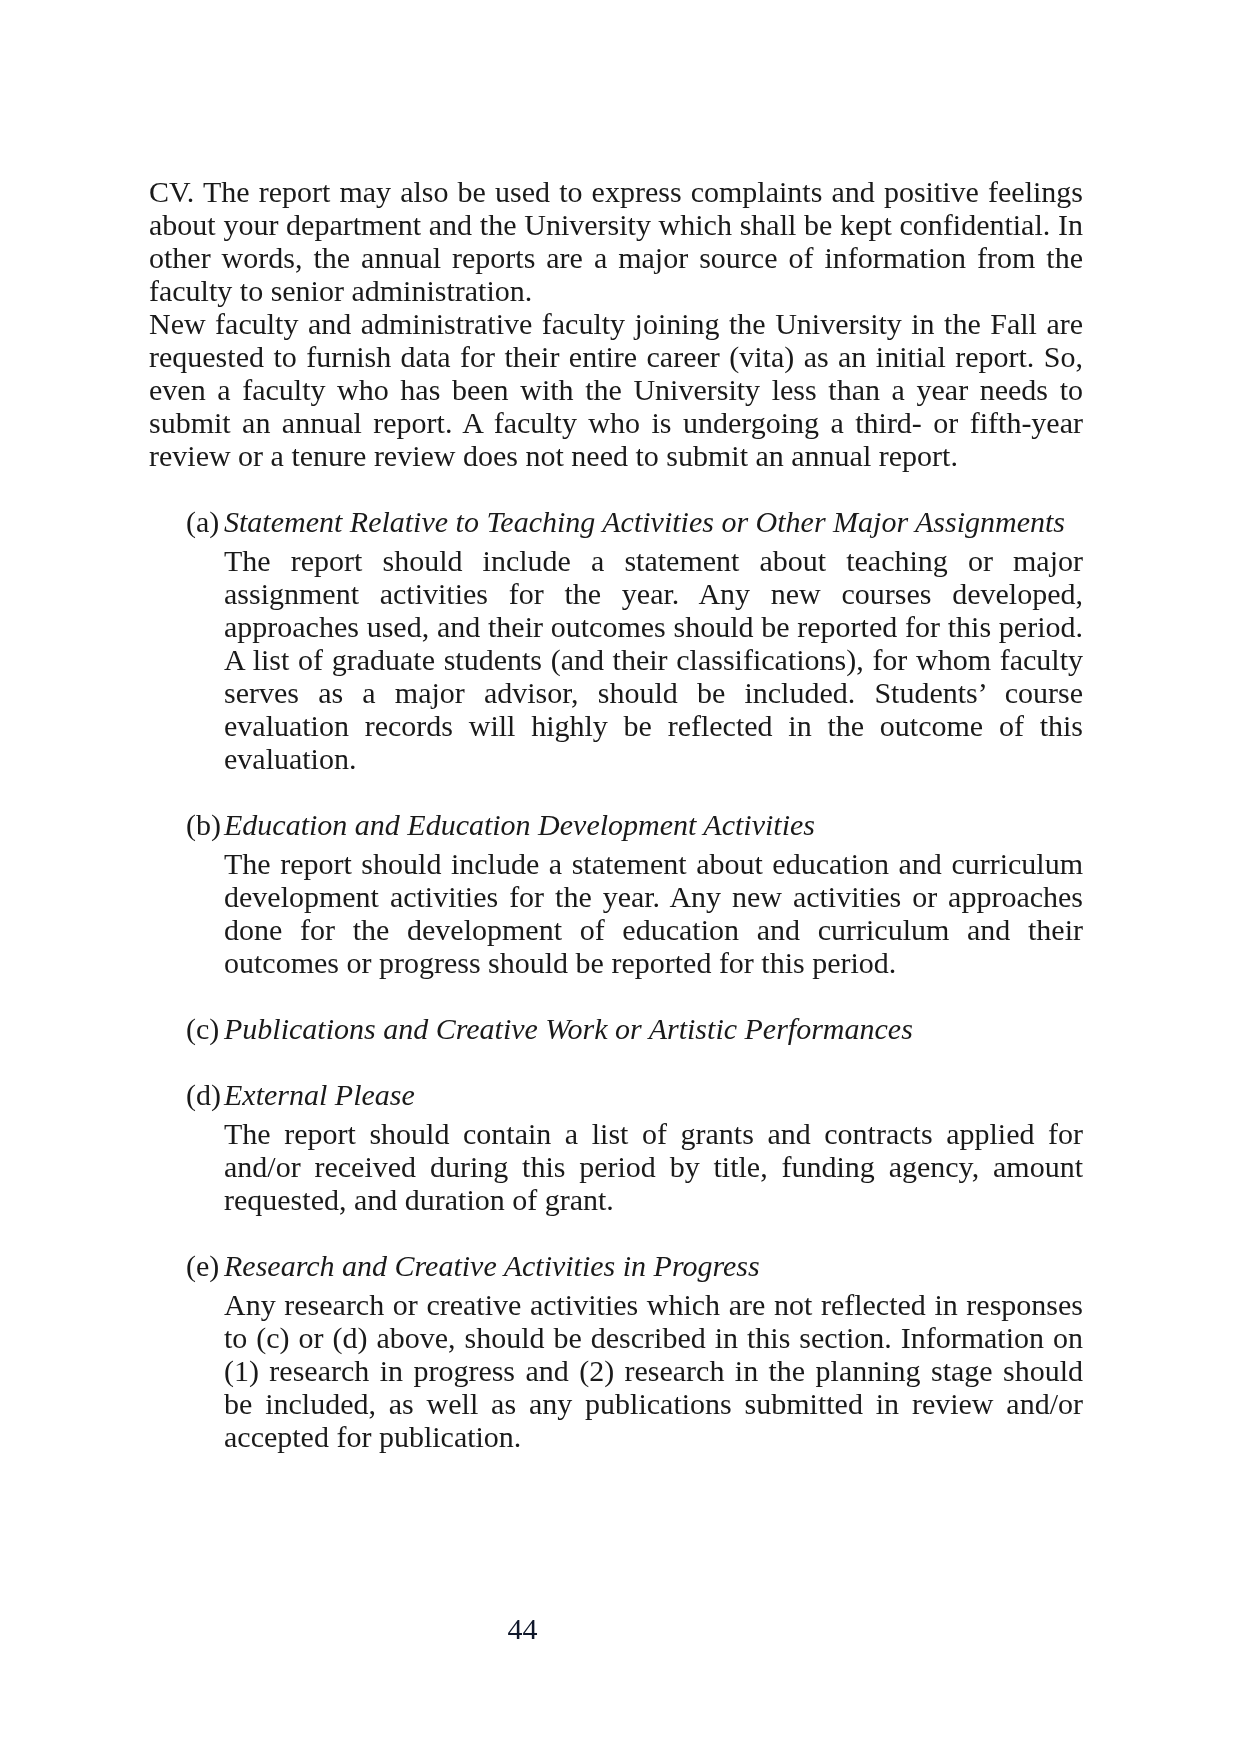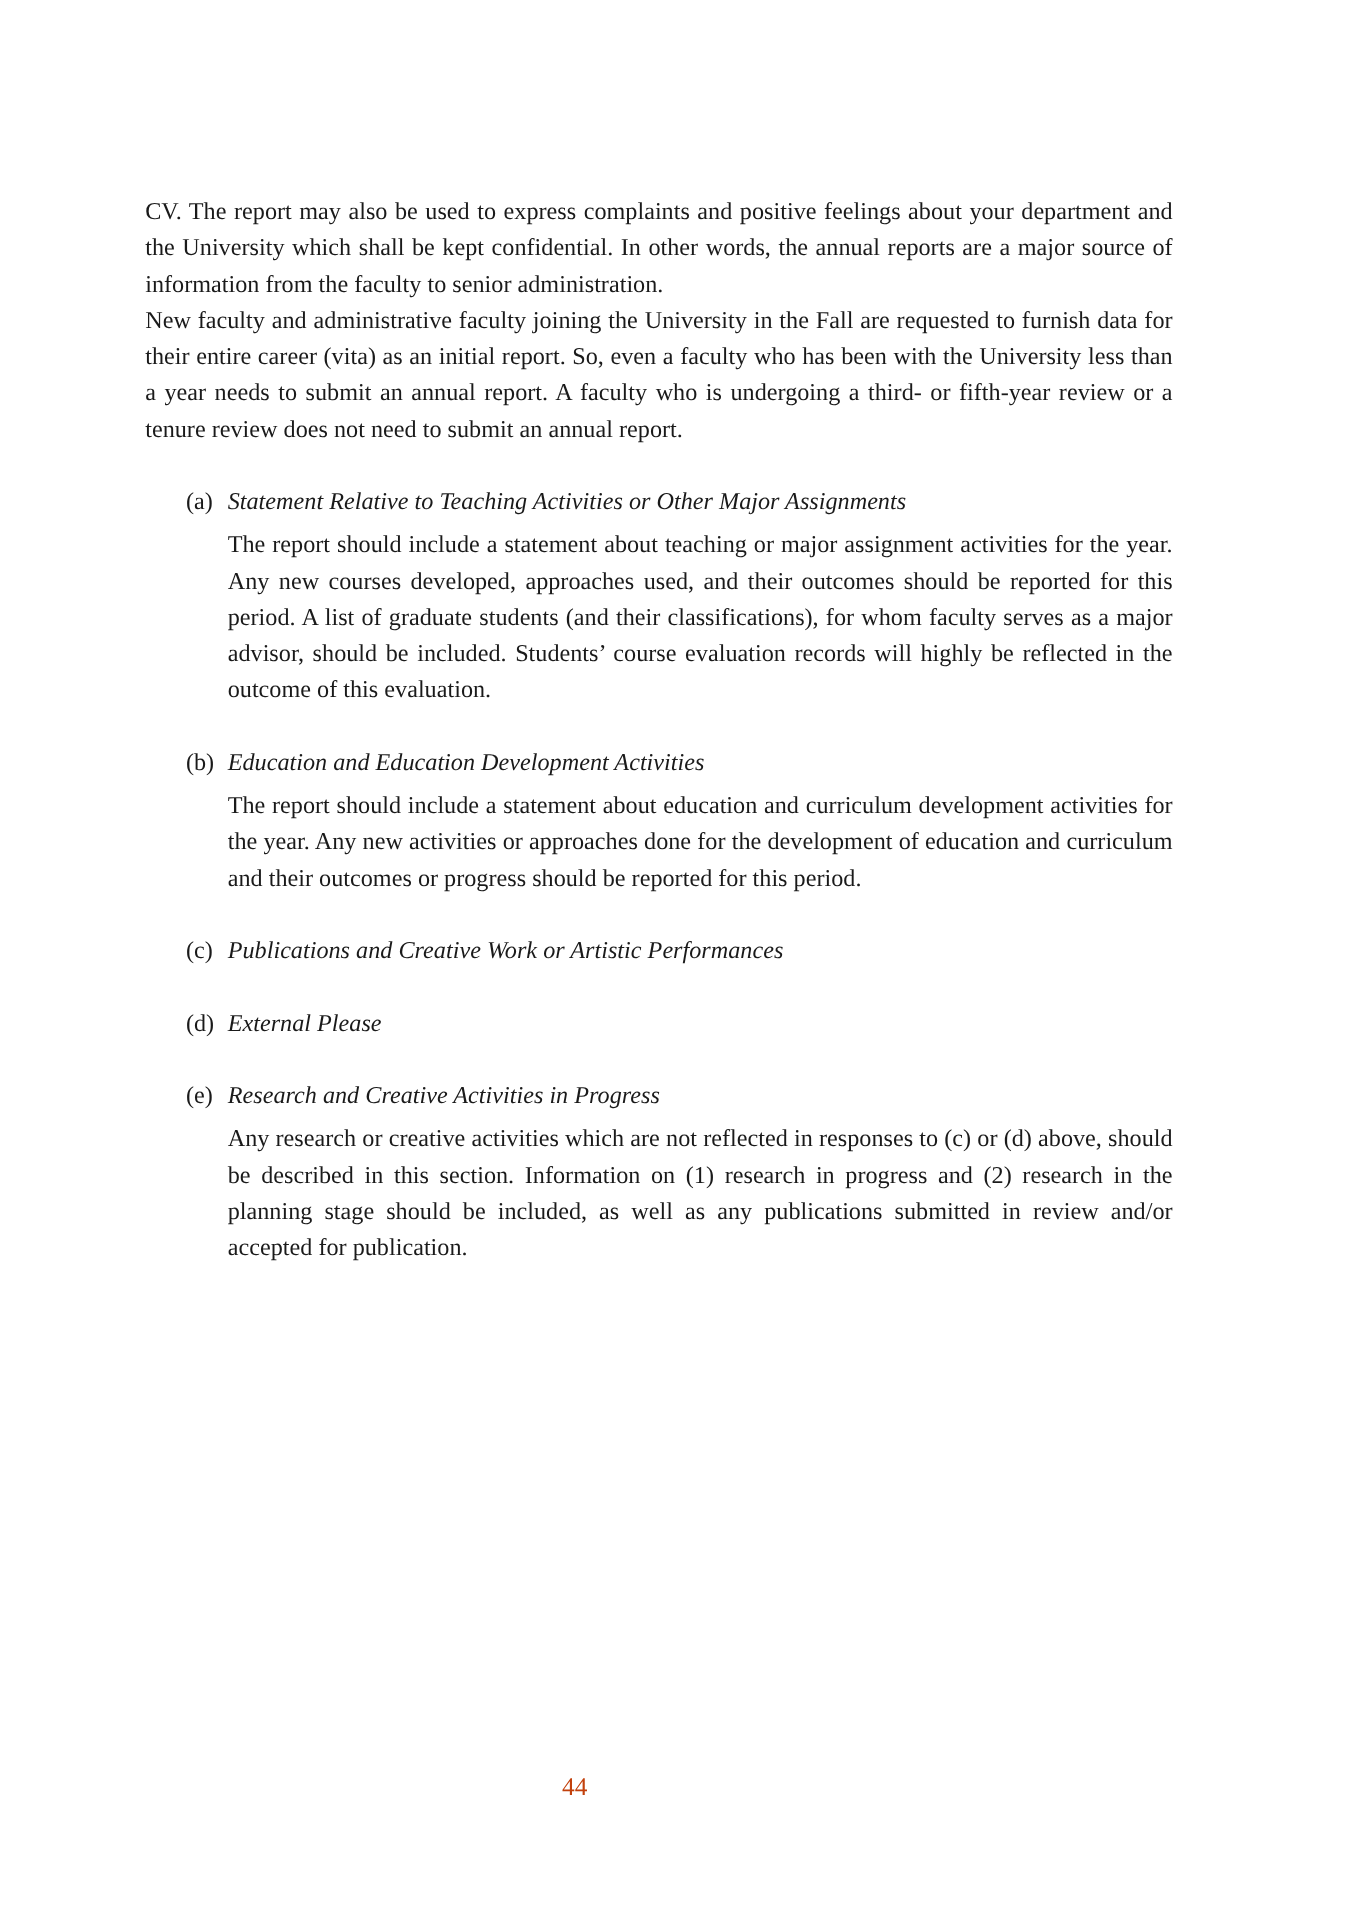--- a/index.html
+++ b/index.html
@@ -1,32 +1,32 @@
 <!DOCTYPE html>
 <html><head>
 <meta charset="utf-8">
 <style>
   html, body { margin: 0; padding: 0; background: #ffffff; }
   body { width: 1241px; height: 1754px; position: relative; overflow: hidden; }
   .page {
-    position: absolute; left: 132px; top: 175px; width: 934px;
+    position: absolute; left: 149px; top: 175px; width: 934px;
     font-family: "Liberation Serif", "DejaVu Serif", serif;
-    font-size: 22px; line-height: 33px; color: #1a1a1a;
+    font-size: 30px; line-height: 33px; color: #1a1a1a;
   }
   .para { margin: 0; text-align: justify; }
   .para.gap { margin-bottom: 33px; }
   .item { margin: 0 0 33px 37px; }
   .item-head { display: flex; height: 33px; }
   .item-label { width: 38px; flex: none; }
   .item-title { flex: 1; font-style: italic; }
   .item-body { margin: 6px 0 0 38px; text-align: justify; }
   .page-number {
     position: absolute; left: 0; width: 1045px; top: 1612px; text-align: center;
     font-family: "Liberation Serif", "DejaVu Serif", serif;
-    font-size: 23px; color: #c2410c;
+    font-size: 30px; color: #0f172a;
   }
 </style>
 </head>
 <body>
 
 <div class="page">
   <p class="para">CV. The report may also be used to express complaints and positive feelings about your department and the University which shall be kept confidential. In other words, the annual reports are a major source of information from the faculty to senior administration.</p>
   <p class="para gap">New faculty and administrative faculty joining the University in the Fall are requested to furnish data for their entire career (vita) as an initial report. So, even a faculty who has been with the University less than a year needs to submit an annual report. A faculty who is undergoing a third- or fifth-year review or a tenure review does not need to submit an annual report.</p>
 
   <div class="item">
@@ -50,20 +50,21 @@
       <span class="item-label">(c)</span>
       <span class="item-title">Publications and Creative Work or Artistic Performances</span>
     </div>
   </div>
 
   <div class="item">
     <div class="item-head">
       <span class="item-label">(d)</span>
       <span class="item-title">External Please</span>
     </div>
+    <p class="item-body">The report should contain a list of grants and contracts applied for and/or received during this period by title, funding agency, amount requested, and duration of grant.</p>
   </div>
 
   <div class="item">
     <div class="item-head">
       <span class="item-label">(e)</span>
       <span class="item-title">Research and Creative Activities in Progress</span>
     </div>
     <p class="item-body">Any research or creative activities which are not reflected in responses to (c) or (d) above, should be described in this section. Information on (1) research in progress and (2) research in the planning stage should be included, as well as any publications submitted in review and/or accepted for publication.</p>
   </div>
 </div>

